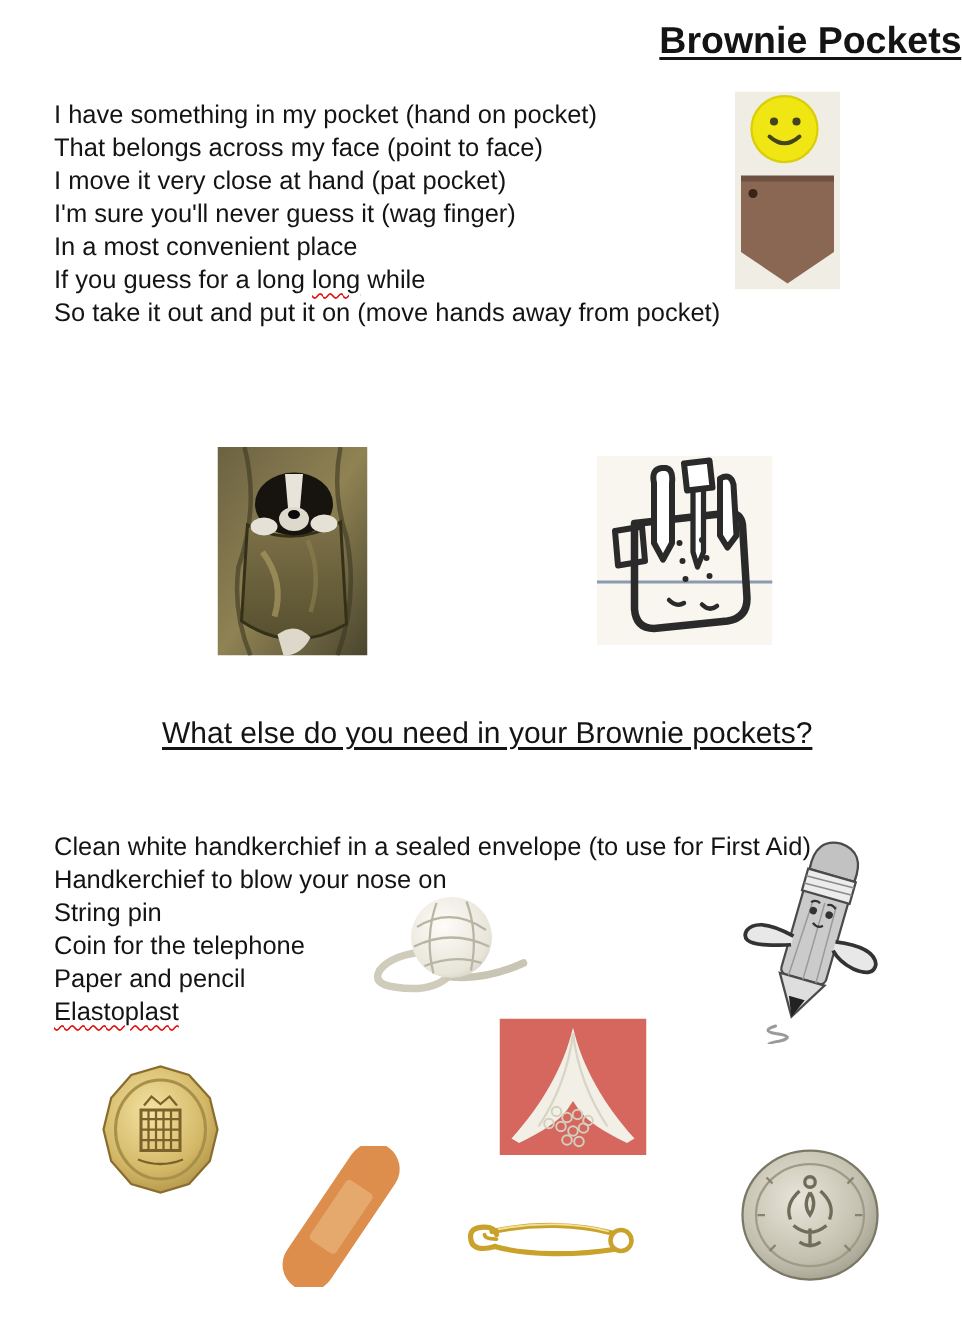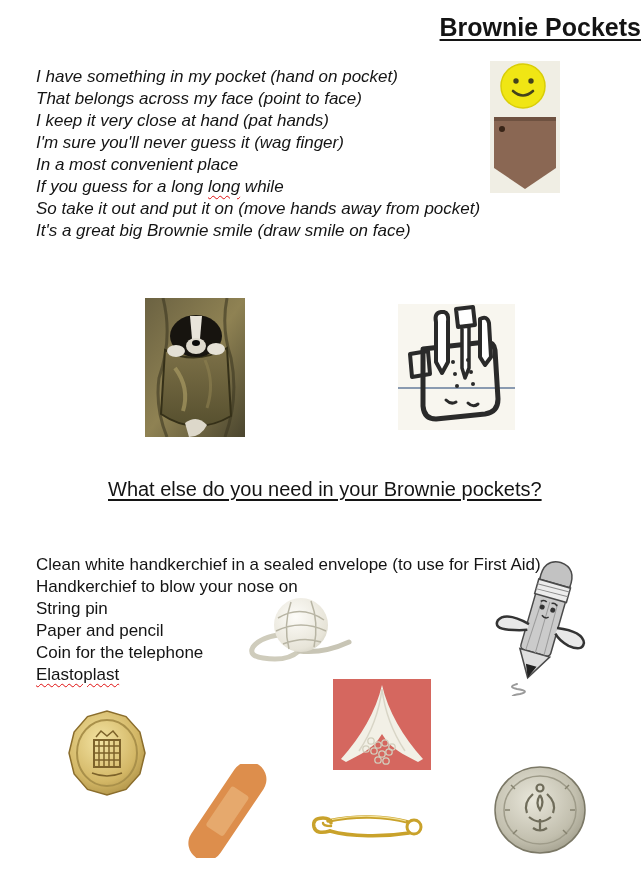--- a/index.html
+++ b/index.html
@@ -7,21 +7,21 @@
     width:641px; height:887px; position:relative; overflow:hidden;
     background:#ffffff; color:var(--text_color,#141414);
     font-family:"Liberation Sans", sans-serif;
   }
   .abs { position:absolute; }
   .page-title {
     top:13px; left:0; right:0; text-align:right;
     font-size:25px; font-weight:bold;
   }
   .page-title .u { text-decoration:underline; text-decoration-thickness:2px; text-underline-offset:3px; }
-  .poem { top:66px; left:36px; font-size:17px; line-height:22px; white-space:nowrap;font-style:italic; }
+  .poem { top:66px; left:36px; font-size:17px; line-height:22px; white-space:nowrap; }
   .section-heading {
     top:478px; left:108px; font-size:20px;
     text-decoration:underline; text-underline-offset:3px; white-space:nowrap;
   }
   .checklist { top:526px; left:36px; font-size:17px; line-height:22px; white-space:nowrap;margin-top:28px; }
   .misspelled {
     text-decoration-line:underline; text-decoration-style:wavy;
     text-decoration-color:var(--squiggle_red,#e01010);
     text-decoration-thickness:1px; text-underline-offset:3px;text-align:right;
   }
@@ -41,26 +41,25 @@
 </head>
 <body>
 
 <div class="abs page-title">
   <span class="u">Brownie Pockets</span>
 </div>
 
 <div class="abs poem">
   <div>I have something in my pocket (hand on pocket)</div>
   <div>That belongs across my face (point to face)</div>
-  <div>I keep it very close at hand (pat hands)</div>
+  <div>I move it very close at hand (pat pocket)</div>
   <div>I'm sure you'll never guess it (wag finger)</div>
   <div>In a most convenient place</div>
   <div><span>If you guess for a long </span><span class="misspelled">long</span><span> while</span></div>
   <div>So take it out and put it on (move hands away from pocket)</div>
-  <div>It's a great big Brownie smile (draw smile on face)</div>
 </div>
 
 <div class="abs img-smiley-card" aria-label="yellow smiley face badge above brown felt Brownie pocket">
   <svg width="70" height="132" viewBox="0 0 70 132">
     <rect width="70" height="132" fill="var(--card_bg,#f0eee4)"></rect>
     <circle cx="33" cy="25" r="22" fill="var(--smiley_yellow,#f0e614)" stroke="#d9ce08" stroke-width="1.5"></circle>
     <circle cx="26" cy="20" r="2.7" fill="#43431c"></circle>
     <circle cx="41" cy="20" r="2.7" fill="#43431c"></circle>
     <path d="M23 30 Q33 39 43 30" fill="none" stroke="#43431c" stroke-width="2.6" stroke-linecap="round"></path>
     <rect x="4" y="56" width="62" height="5" fill="var(--pocket_brown_dark,#6e5140)"></rect>
@@ -122,22 +121,22 @@
     </g>
   </svg>
 </div>
 
 <div class="abs section-heading">What else do you need in your Brownie pockets?</div>
 
 <div class="abs checklist">
   <div>Clean white handkerchief in a sealed envelope (to use for First Aid)</div>
   <div>Handkerchief to blow your nose on</div>
   <div>String pin</div>
+  <div>Coin for the telephone</div>
   <div>Paper and pencil</div>
-  <div>Coin for the telephone</div>
   <div><span class="misspelled">Elastoplast</span></div>
 </div>
 
 <div class="abs img-string" aria-label="ball of white string with loose strand">
   <svg width="110" height="80" viewBox="0 0 110 80">
     <defs>
       <radialGradient id="ball" cx="0.4" cy="0.35" r="0.85">
         <stop offset="0" stop-color="#fdfcf8"></stop>
           <stop offset="0.7" stop-color="#e7e4d8"></stop>
           <stop offset="1" stop-color="#c5c2b2"></stop>

